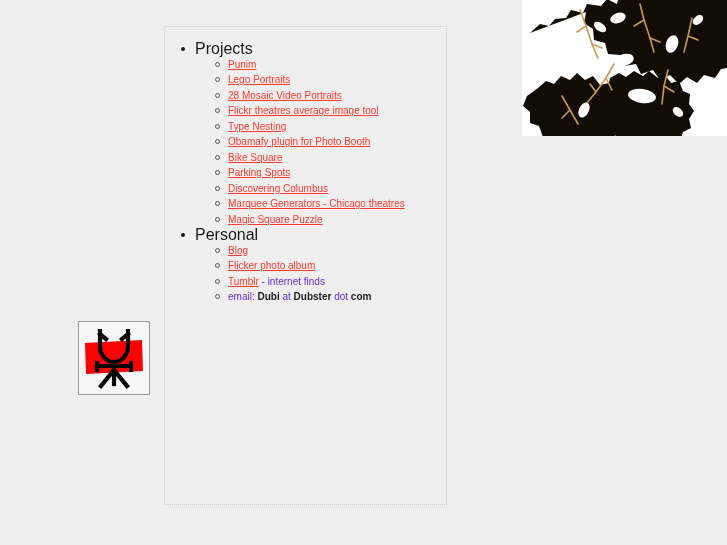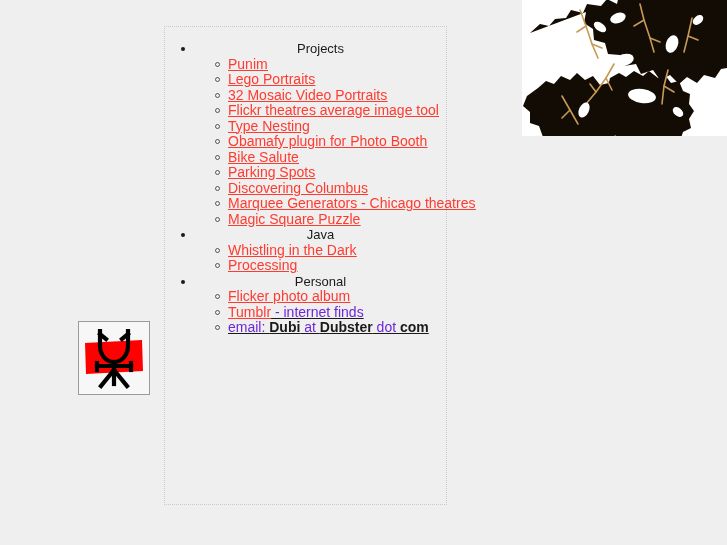--- a/index.html
+++ b/index.html
@@ -64,46 +64,44 @@
 
   li.group {
     position: relative;
     padding-left: 30px;
     line-height: 15.5px;
     color: #1a1a1a;
   }
   li.group > .group-label {
     display: block;
     position: relative;
-    font-size: 13px;
+    font-size: 16px;
     line-height: 15.5px;
     padding-left: 0;
-    text-align: center;
   }
   li.group > .group-label::before {
     content: "";
     position: absolute;
     left: -14px;
     top: 6px;
     width: 4px;
     height: 4px;
     background: #1a1a1a;
     border-radius: 50%;
   }
 
   ul.sub {
     margin: 0;
     padding: 0 0 0 33px;
   }
   li.entry {
     position: relative;
     line-height: 15.5px;
-    font-size: 14px;
+    font-size: 10px;
     white-space: nowrap;
-    text-decoration: underline;
   }
   li.entry::before {
     content: "";
     position: absolute;
     left: -13px;
     top: 5px;
     width: 3px;
     height: 3px;
     border: 1px solid #555;
     border-radius: 50%;
@@ -177,40 +175,34 @@
   </svg>
 </div>
 
 <div id="content-panel">
   <ul class="root" id="list-root">
       <li class="group">
         <span class="group-label">Projects</span>
         <ul class="sub">
           <li class="entry"><a class="link" href="#">Punim</a></li>
           <li class="entry"><a class="link" href="#">Lego Portraits</a></li>
-          <li class="entry"><a class="link" href="#">32 Mosaic Video Portraits</a></li>
+          <li class="entry"><a class="link" href="#">28 Mosaic Video Portraits</a></li>
           <li class="entry"><a class="link" href="#">Flickr theatres average image tool</a></li>
           <li class="entry"><a class="link" href="#">Type Nesting</a></li>
           <li class="entry"><a class="link" href="#">Obamafy plugin for Photo Booth</a></li>
-          <li class="entry"><a class="link" href="#">Bike Salute</a></li>
+          <li class="entry"><a class="link" href="#">Bike Square</a></li>
           <li class="entry"><a class="link" href="#">Parking Spots</a></li>
           <li class="entry"><a class="link" href="#">Discovering Columbus</a></li>
           <li class="entry"><a class="link" href="#">Marquee Generators - Chicago theatres</a></li>
           <li class="entry"><a class="link" href="#">Magic Square Puzzle</a></li>
         </ul>
       </li>
       <li class="group">
-        <span class="group-label">Java</span>
-        <ul class="sub">
-          <li class="entry"><a class="link" href="#">Whistling in the Dark</a></li>
-          <li class="entry"><a class="link" href="#">Processing</a></li>
-        </ul>
-      </li>
-      <li class="group">
         <span class="group-label">Personal</span>
         <ul class="sub">
+          <li class="entry"><a class="link" href="#">Blog</a></li>
           <li class="entry"><a class="link" href="#">Flicker photo album </a></li>
           <li class="entry"><a class="link" href="#">Tumblr</a><span class="plain"> - internet finds</span></li>
           <li class="entry"><span class="plain">email: </span><span class="bold">Dubi</span><span class="plain"> at </span><span class="bold">Dubster</span><span class="plain"> dot </span><span class="bold">com</span></li>
         </ul>
       </li>
     </ul>
 </div>
 
 </body></html>

